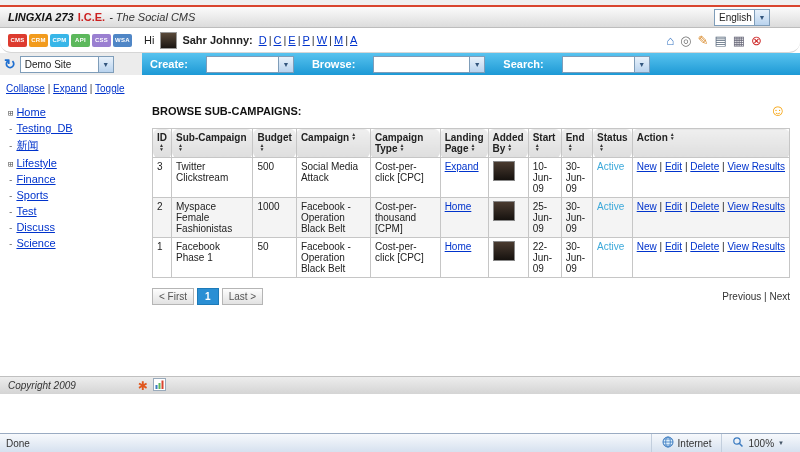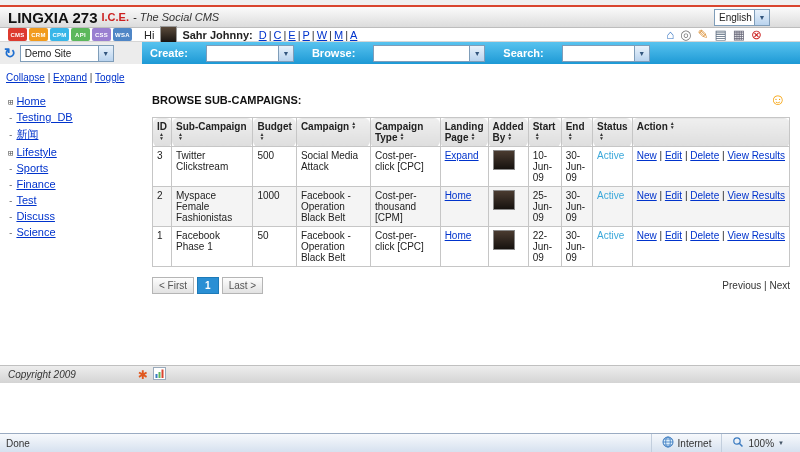--- a/index.html
+++ b/index.html
@@ -10,36 +10,36 @@
   }
   .page { width:800px; height:452px; display:flex; flex-direction:column; }
 
   
   .top-strip { height:5px; background:#f0f0f0; }
   .red-line { height:2px; background:#d9452f; }
 
   
   .titlebar { height:21px; background:linear-gradient(#fbfbfb,#dcdcdc); border-bottom:1px solid #bdbdbd;
     display:flex; align-items:center; padding:0 8px; }
-  .brand { font-weight:bold; font-size:15px; color:#111; }
+  .brand { font-weight:bold; font-size:11px; color:#111;font-style:italic; }
   .brand-accent { font-weight:bold; color:#cc1f1f; margin-left:4px; }
   .brand-suffix { font-style:italic; margin-left:4px; color:#333; }
 
   
   .select { display:inline-flex; align-items:stretch; background:#fff; border:1px solid #7f9db9; height:17px; cursor:default; }
   .select .val { padding:2px 4px 10px; font-size:10px; white-space:nowrap; flex:1; overflow:hidden; }
   .select .arr { width:15px; border-left:1px solid #7f9db9; background:linear-gradient(#e9f2fb,#b9d3ee);
     display:flex; align-items:center; justify-content:center; font-size:7px; color:#33567e; }
   .sel-lang { width:56px; margin-left:auto; margin-right:22px; }
   .sel-site { width:94px; }
   .sel-create, .sel-search { width:88px; }
   .sel-browse { width:112px; }
 
   
-  .userbar { height:14px; background:#fff; border-bottom:1px solid #d6d6d6; display:flex; align-items:center; padding:0 8px; }
+  .userbar { height:25px; background:#fff; border-bottom:1px solid #d6d6d6; display:flex; align-items:center; padding:0 8px;border-radius:11px; }
   .badge { width:19px; height:13px; border-radius:2px; color:#fff; font-size:6px; font-weight:bold;
     display:flex; align-items:center; justify-content:center; margin-right:2px; letter-spacing:.3px; }
   .hi { margin-left:10px; }
   .user-avatar { width:17px; height:17px; background:linear-gradient(#5a4a3a,#1a1512); border:1px solid #999; margin:0 5px 0 6px; }
   .username { font-weight:bold; margin-right:4px; }
   .quick-links a { color:#0033cc; text-decoration:underline; margin:0 2px; cursor:pointer; }
   .quick-links span.sep { color:#333; }
   .top-icons { margin-left:auto; margin-right:30px; display:flex; gap:6px; align-items:center; }
   .ticon { font-size:13px; line-height:1; cursor:pointer; }
   .ticon:nth-child(1){ color:#2e6fc0; }
@@ -158,22 +158,22 @@
         <span>|</span>
         <a>Expand</a>
         <span>|</span>
         <a>Toggle</a>
       </div>
       <ul class="tree">
         <li><span class="tw">⊞</span><a>Home</a></li>
         <li><span class="tw">-</span><a>Testing_DB</a></li>
         <li><span class="tw">-</span><a>新闻</a></li>
         <li><span class="tw">⊞</span><a>Lifestyle</a></li>
+        <li><span class="tw">-</span><a>Finance</a></li>
         <li><span class="tw">-</span><a>Sports</a></li>
-        <li><span class="tw">-</span><a>Finance</a></li>
         <li><span class="tw">-</span><a>Test</a></li>
         <li><span class="tw">-</span><a>Discuss</a></li>
         <li><span class="tw">-</span><a>Science</a></li>
       </ul>
     </div>
 
     <div class="main">
       <div class="toolbar">
         <span>Create:</span>
         <span class="select sel-create">

